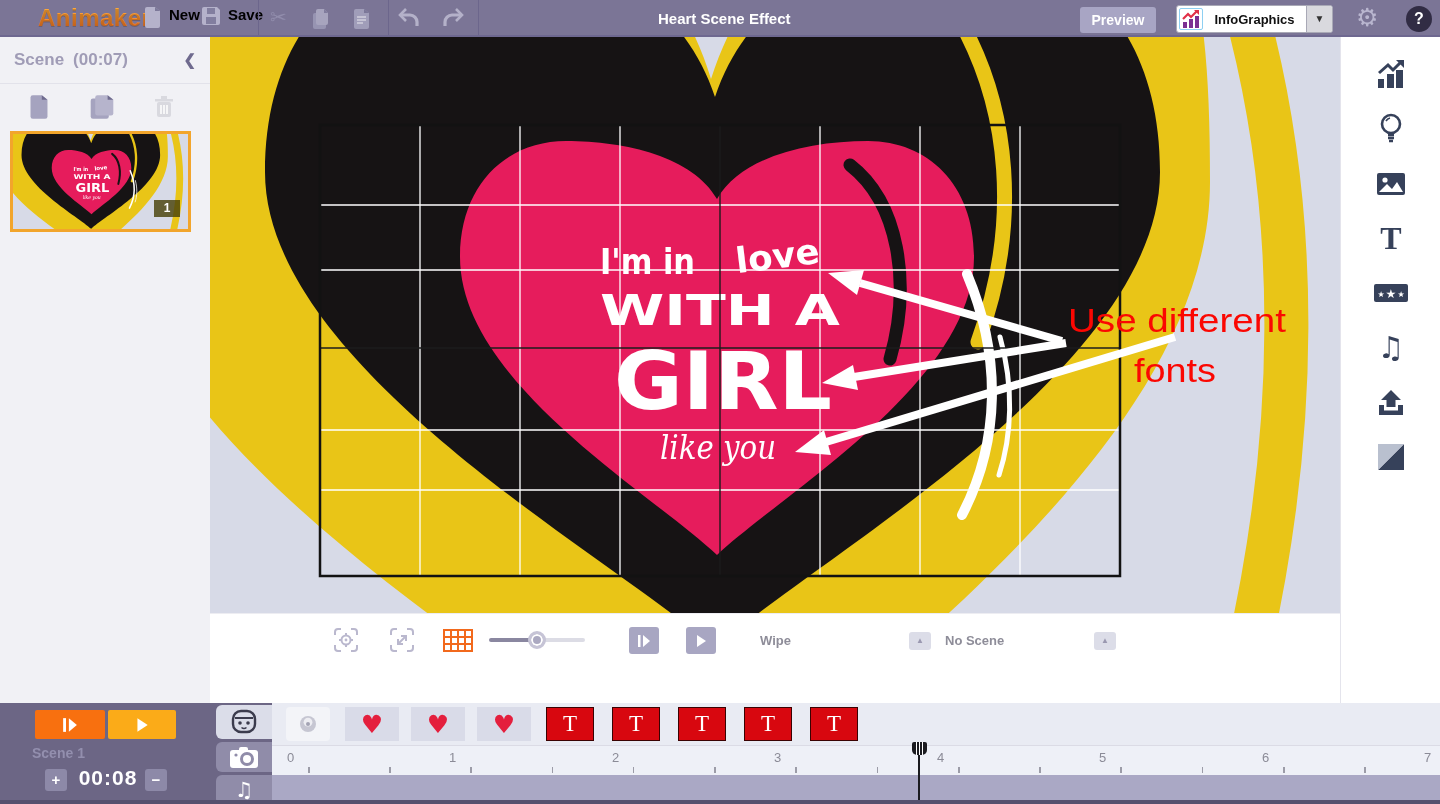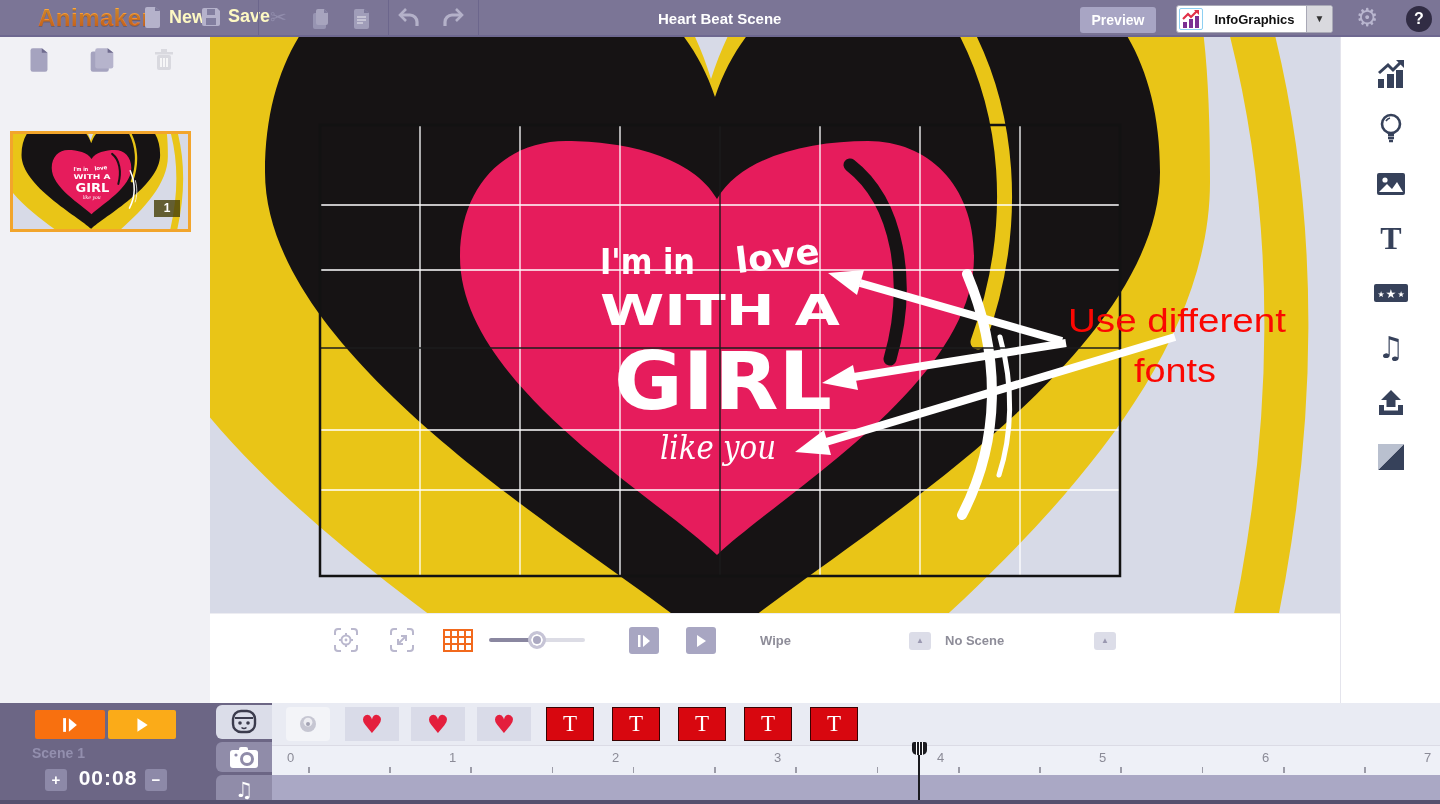--- a/index.html
+++ b/index.html
@@ -7,22 +7,22 @@
   .app { position:relative; width:1440px; height:804px; overflow:hidden; background:#fff; }
 
   
   .topbar { position:absolute; left:0; top:0; width:1440px; height:37px;
             background:#7b7596; border-bottom:2px solid #6e6890; z-index:30; }
   .logo { position:absolute; left:38px; top:4px; font-size:24px; font-weight:bold;
           letter-spacing:.5px;
           background:linear-gradient(180deg,#ffb640,#f2691e);
           -webkit-background-clip:text; background-clip:text; color:transparent;
           text-shadow:0 1px 0 rgba(60,30,0,.25); }
-  .tb-btn { position:absolute; top:6px; display:flex; align-items:center; gap:7px;
-            color:#fef9c3; font-weight:bold; font-size:18px; cursor:pointer; }
+  .tb-btn { position:absolute; top:6px; display:flex; align-items:flex-start; gap:7px;
+            color:#000000; font-weight:bold; font-size:15px; cursor:pointer; }
   .tb-sep { position:absolute; top:0; width:1px; height:35px; background:#6c668c; }
   .tb-ico { position:absolute; top:8px; }
   .dim { opacity:.8; }
   .title { position:absolute; left:658px; top:10px; color:#fff; font-weight:bold; font-size:15px; }
   .preview { position:absolute; left:1080px; top:7px; width:76px; height:26px;
              background:#a8a5c4; border-radius:3px; color:#fff; font-weight:bold;
              font-size:14px; text-align:center; line-height:26px; }
   .dropdown { position:absolute; left:1176px; top:5px; width:157px; height:28px;
               background:#fff; border:1px solid #a9a9b6; border-radius:3px;
               display:flex; align-items:center; }
@@ -215,21 +215,21 @@
     </div>
     <div class="tb-ico" style="left:443px">
       <svg width="21" height="19" viewBox="0 0 21 19" style="transform:scaleX(-1)">
         <path d="M8 1 L2 7 L8 13" stroke="#b4b1c9" stroke-width="2.6" fill="none"></path>
         <path d="M2 7 H12 a7 7 0 0 1 7 7 v4" stroke="#b4b1c9" stroke-width="3.2" fill="none"></path>
       </svg>
     </div>
 
     <div class="tb-sep" style="left:478px"></div>
 
-    <div class="title">Heart Beat Scene</div>
+    <div class="title">Heart Scene Effect</div>
 
     <div class="preview">Preview</div>
 
     <div class="dropdown">
       <div class="dd-ico">
         <svg width="20" height="20" viewBox="0 0 20 20">
           <rect x="2" y="13" width="4" height="6" fill="#7c2f92"></rect>
           <rect x="8" y="10" width="4" height="9" fill="#7c2f92"></rect>
           <rect x="14" y="7" width="4" height="12" fill="#7c2f92"></rect>
           <path d="M2 10 L7 5 L10 8 L16 2" stroke="#e23048" stroke-width="2.2" fill="none"></path>
@@ -238,20 +238,25 @@
       </div>
       <div class="dd-label">InfoGraphics</div>
       <div class="dd-arrow">▼</div>
     </div>
 
     <div class="gear">⚙</div>
     <div class="help">?</div>
   </div>
 
   <div class="sidebar-left">
+    <div class="sl-header">
+      <span>Scene</span>
+      <span>(00:07)</span>
+      <span class="sl-collapse">❮</span>
+    </div>
     <div class="sl-actions">
       <svg width="22" height="26" viewBox="0 0 19 23">
         <path d="M2 3 a2 2 0 0 1 2-2 H12 L17 5 V20 a2 2 0 0 1 -2 2 H4 a2 2 0 0 1 -2-2 Z" fill="#a5a3bf"></path>
         <path d="M12 1 L17 5 H12 Z" fill="#6f6b8e"></path>
       </svg>
       <svg width="28" height="26" viewBox="0 0 24 23">
         <path d="M2 6 a2 2 0 0 1 2-2 H13 L18 8 V20 a2 2 0 0 1 -2 2 H4 a2 2 0 0 1 -2-2 Z" fill="#a5a3bf"></path>
         <path d="M6 3 a2 2 0 0 1 2-2 H17 L22 5 V17 a2 2 0 0 1 -2 2 H8 a2 2 0 0 1 -2-2 Z" fill="#b6b4cc"></path>
         <path d="M17 1 L22 5 H17 Z" fill="#6f6b8e"></path>
       </svg>

